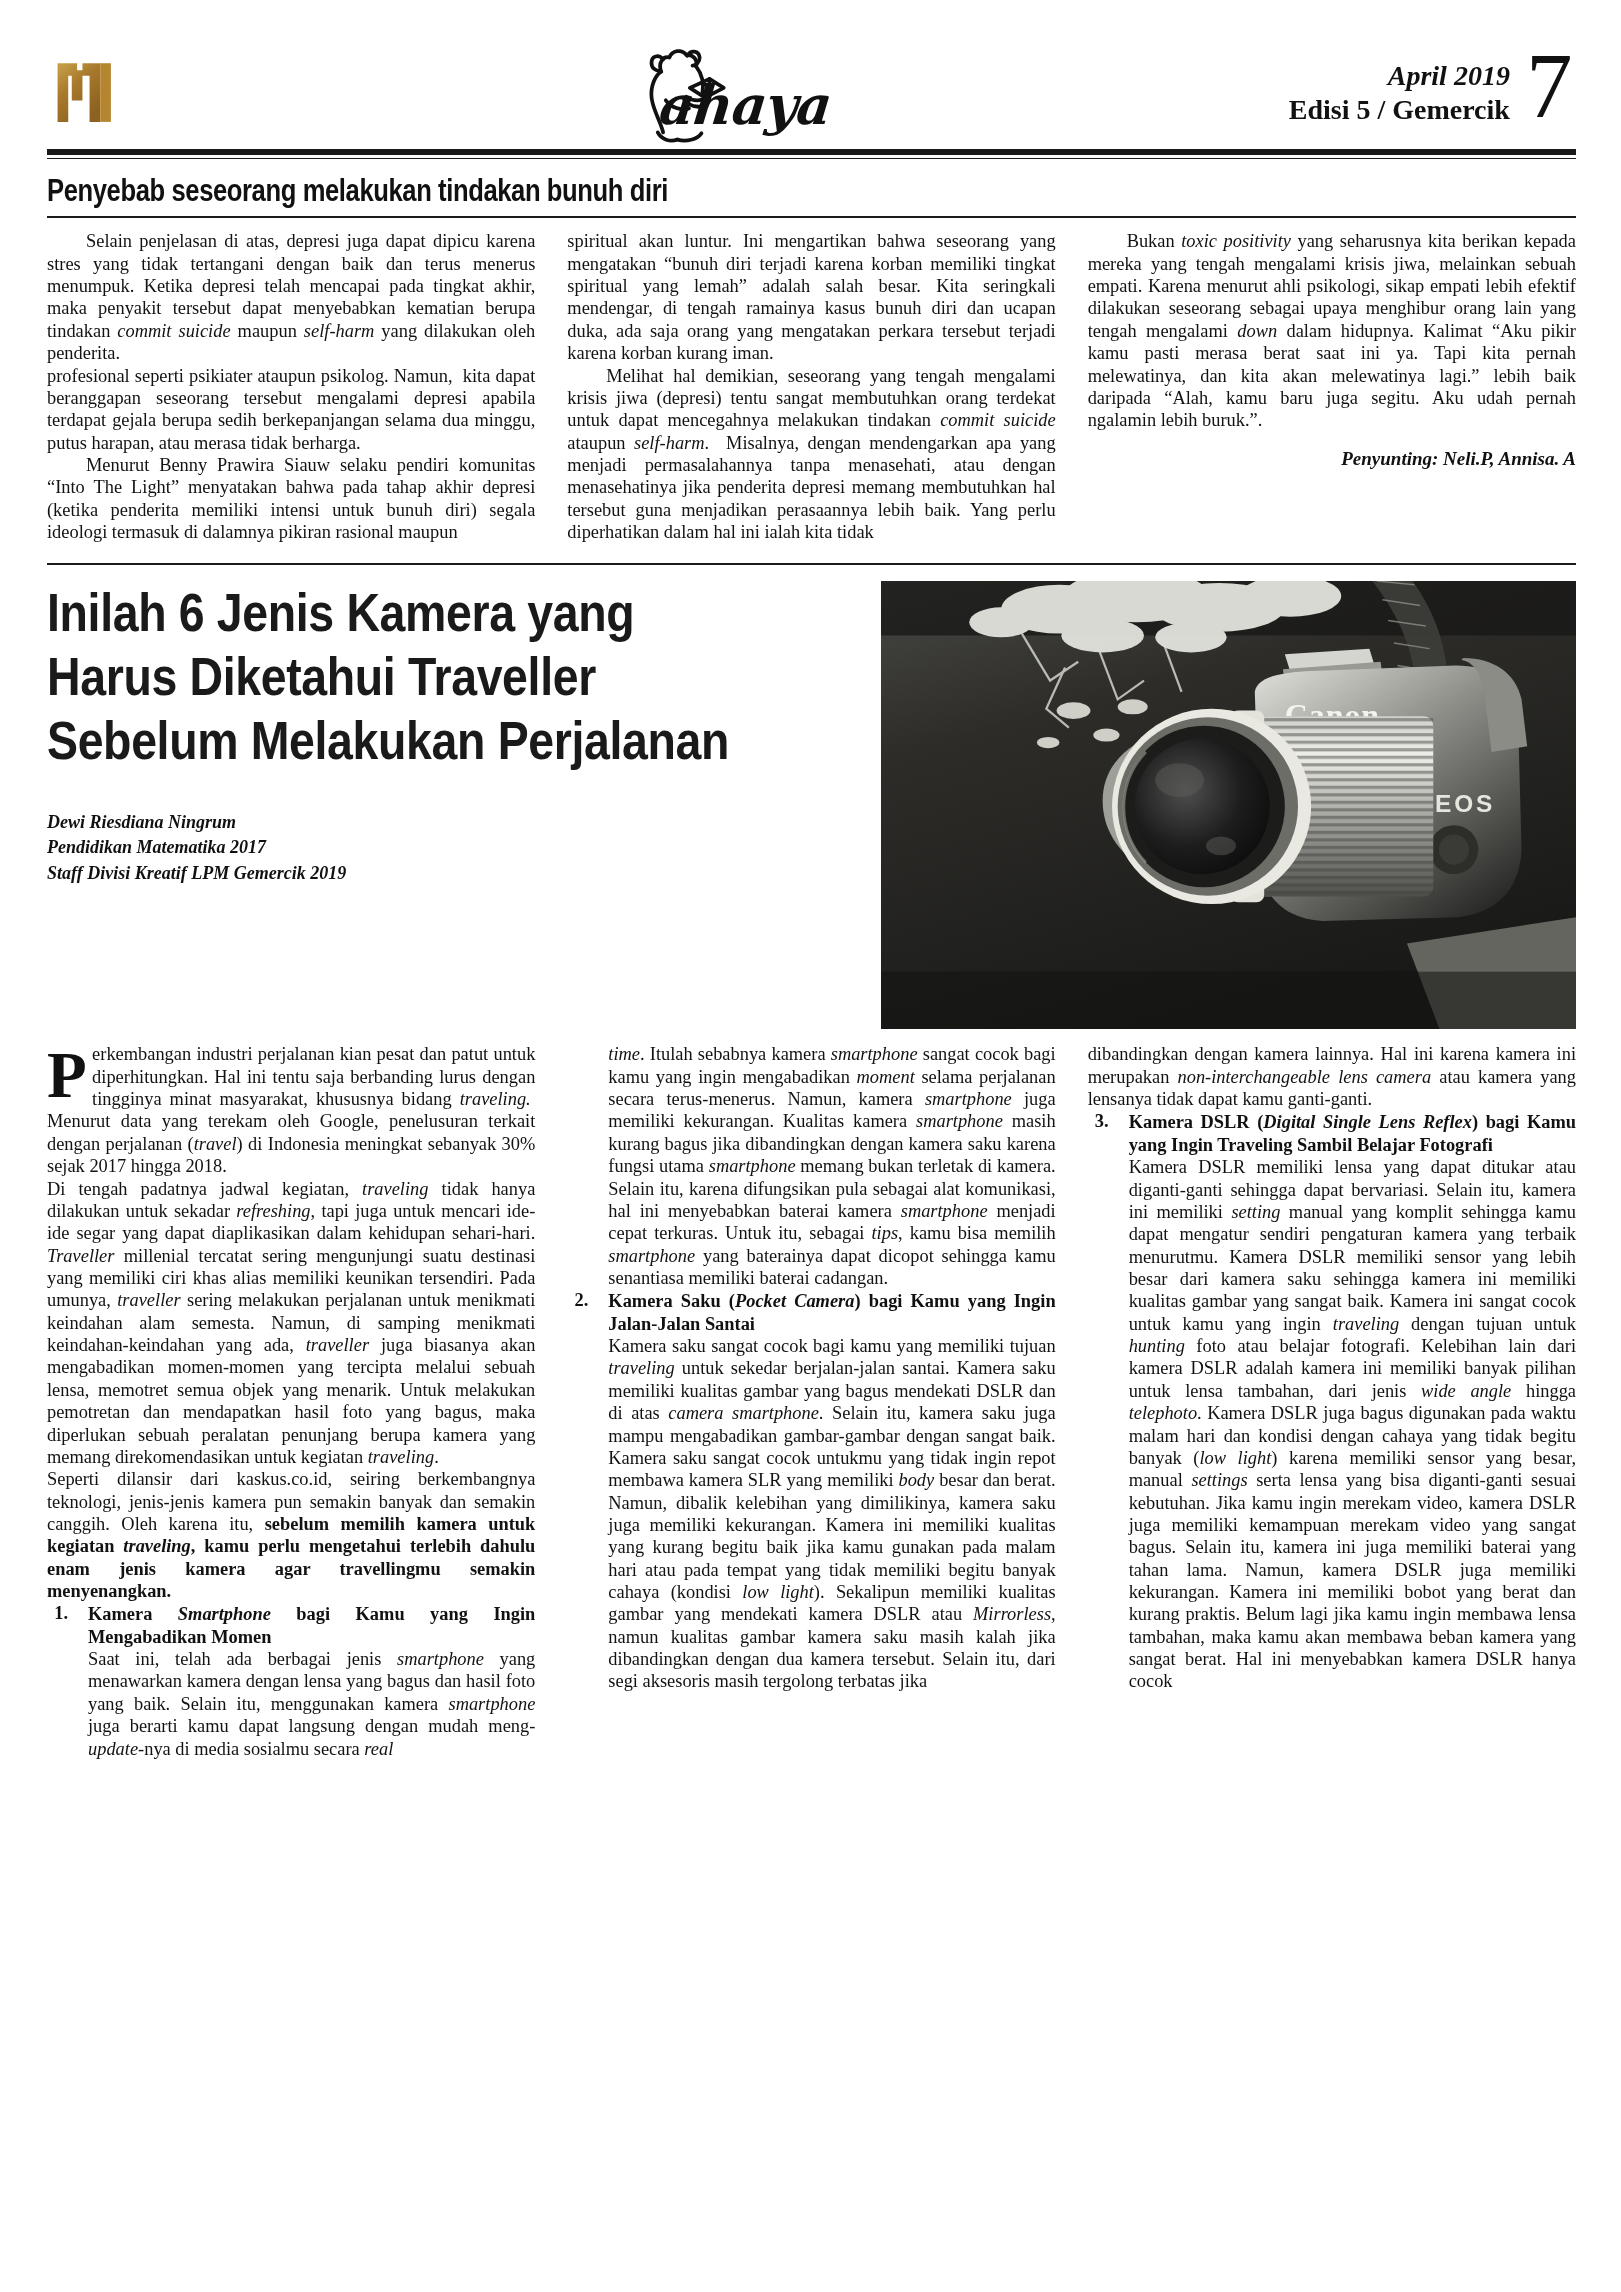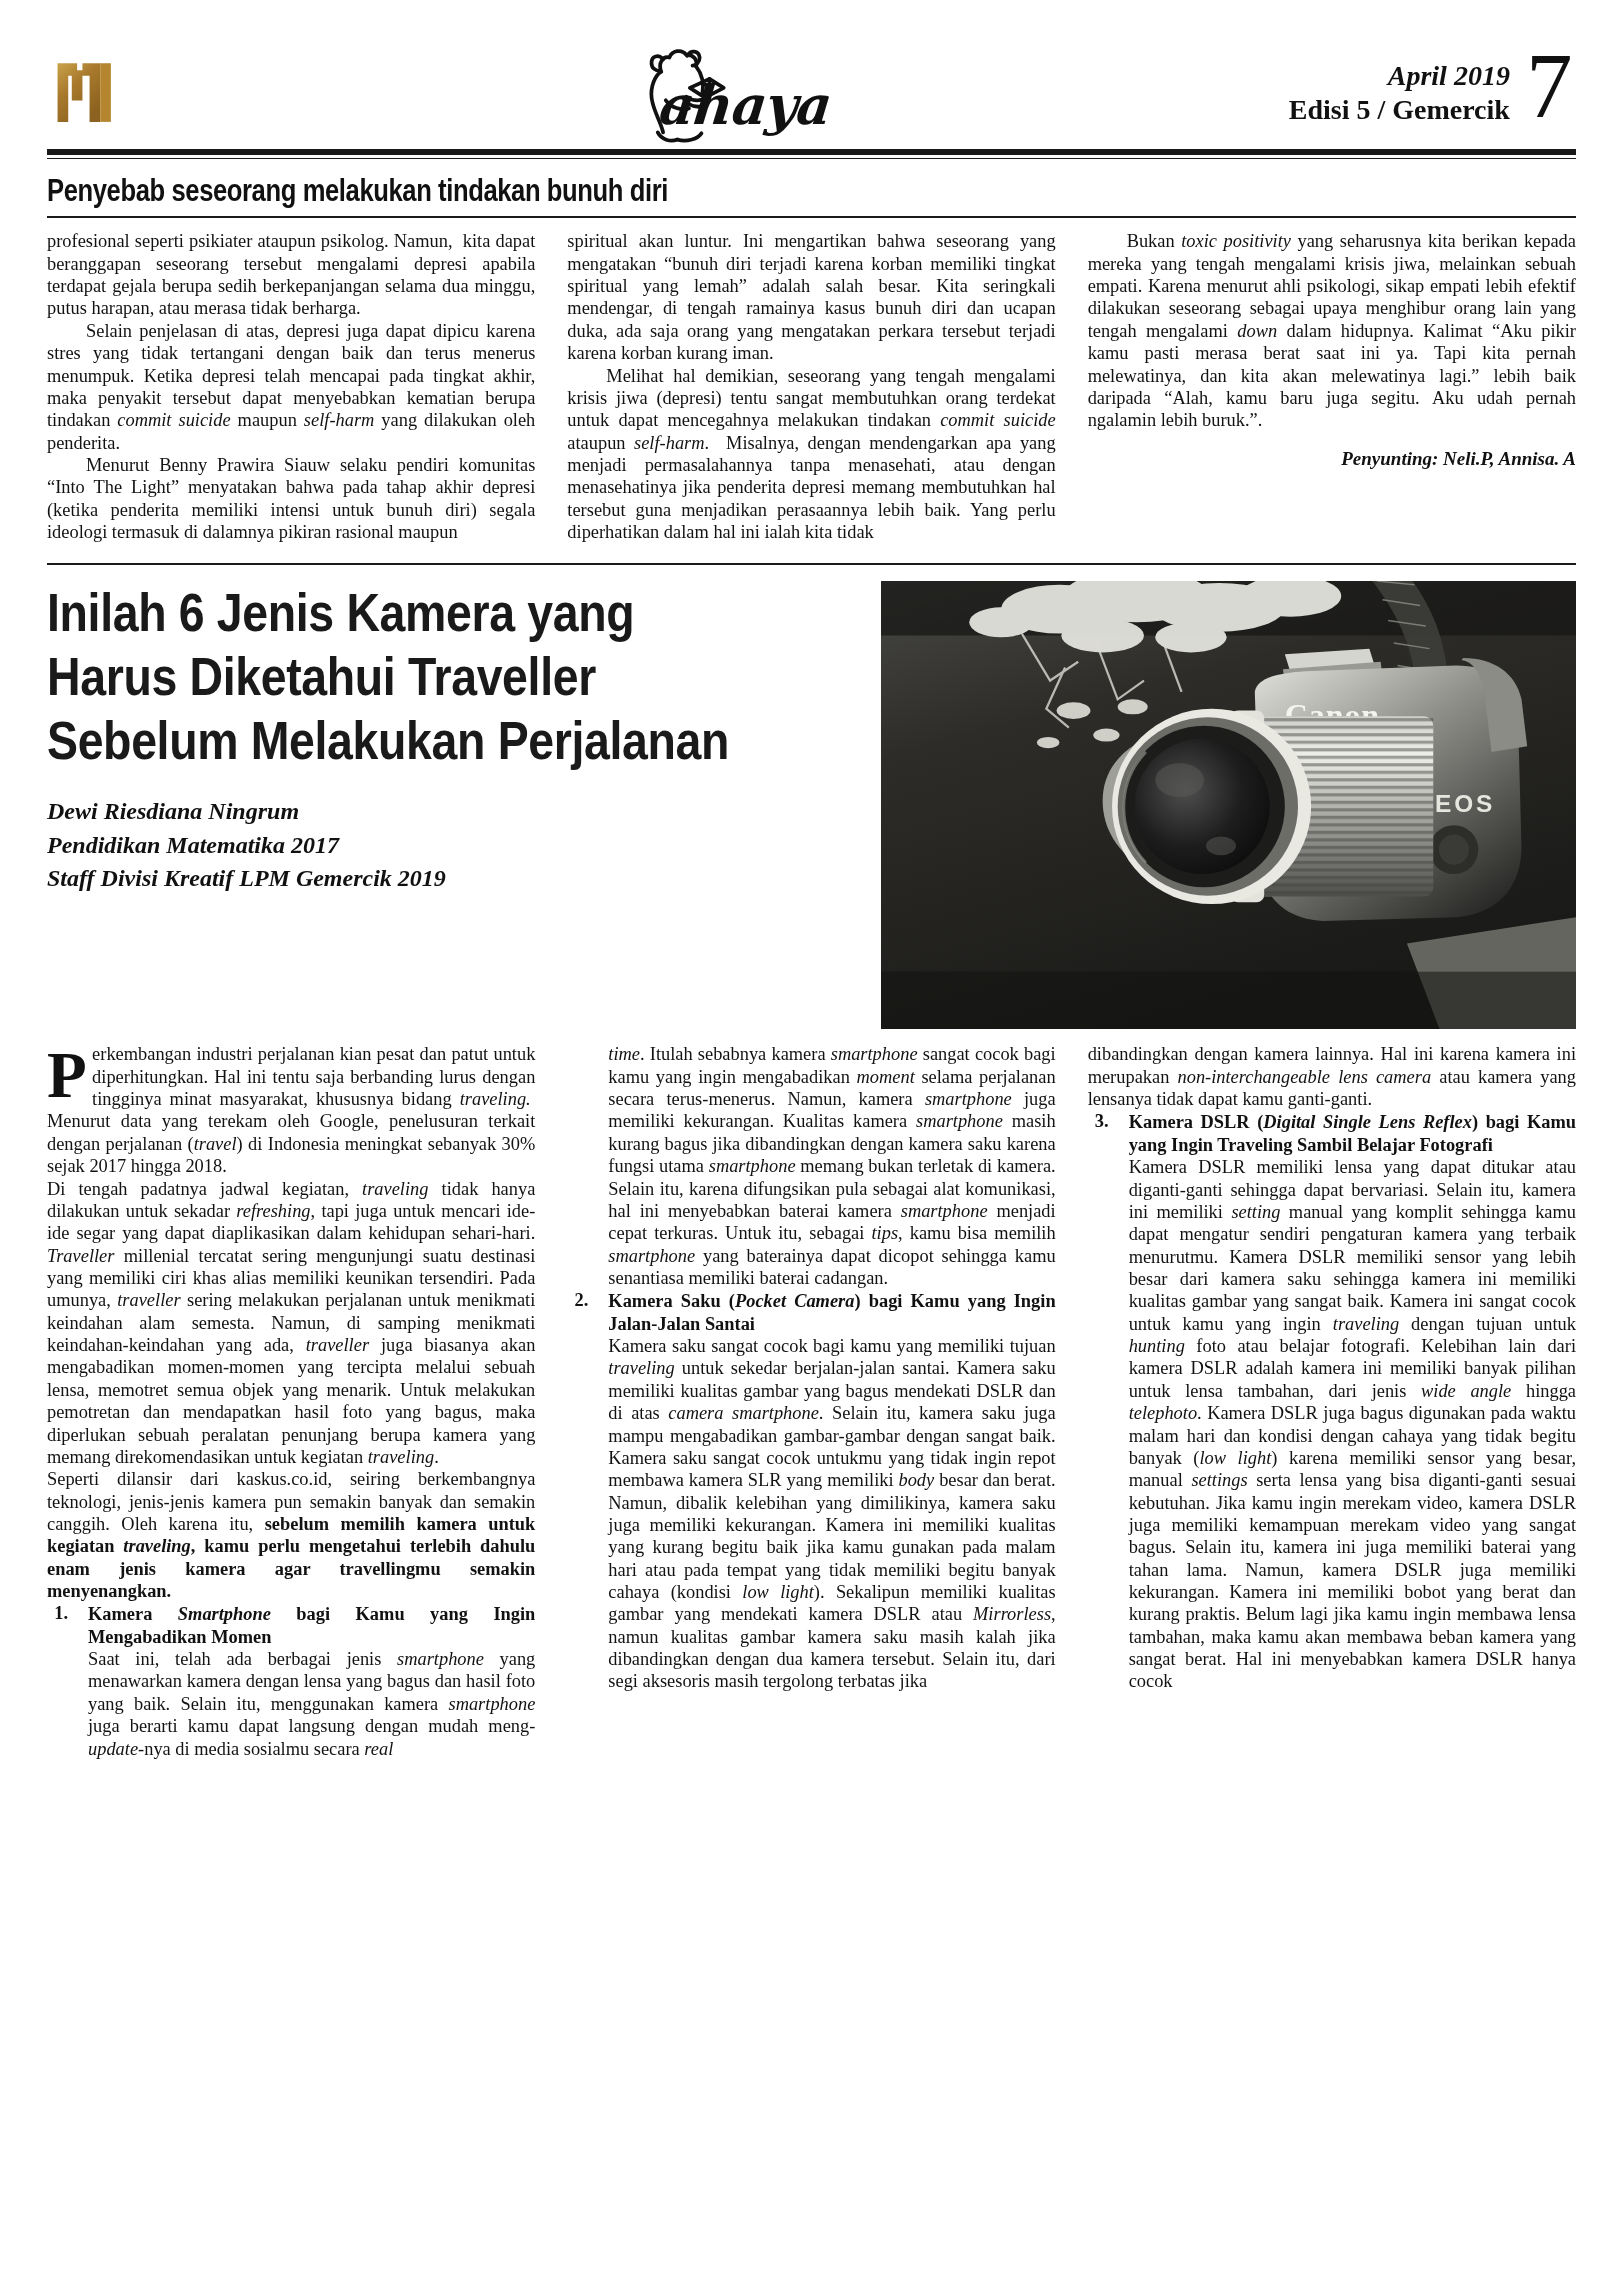--- a/index.html
+++ b/index.html
@@ -166,24 +166,24 @@
     font-weight: 700;
     font-size: 54px;
     line-height: 1.18;
     letter-spacing: -0.4px;
     transform: scaleX(0.86);
     transform-origin: left top;
     color: #1a1a1a;
     margin: 0;
   }
   .feature-byline {
-    margin-top: 23px;
+    margin-top: 38px;
     font-style: italic;
     font-weight: 700;
-    font-size: 24px;
+    font-size: 18px;
     line-height: 1.40;
     color: #111;
     font-family: "Liberation Serif", serif;
   }
   .feature-photo {
     width: 100%;
     height: 448px;
     position: relative;
     overflow: hidden;
     background: #eab308;
@@ -309,22 +309,22 @@
   </div>
 
   <div class="rule-thick"></div>
   <div class="rule-thin"></div>
 
   <div class="section-head">Penyebab seseorang melakukan tindakan bunuh diri</div>
   <div class="rule-after-head"></div>
 
   <div class="cols3">
     <div class="col">
+      <p class="body ind">Selain penjelasan di atas, depresi juga dapat dipicu karena stres yang tidak tertangani dengan baik dan terus menerus menumpuk. Ketika depresi telah mencapai pada tingkat akhir, maka penyakit tersebut dapat menyebabkan kematian berupa tindakan <i>commit suicide</i> maupun <i>self-harm</i> yang dilakukan oleh penderita.</p>
       <p class="body">profesional seperti psikiater ataupun psikolog. Namun,&nbsp; kita dapat beranggapan seseorang tersebut mengalami depresi apabila terdapat gejala berupa sedih berkepanjangan selama dua minggu, putus harapan, atau merasa tidak berharga.</p>
-      <p class="body ind">Selain penjelasan di atas, depresi juga dapat dipicu karena stres yang tidak tertangani dengan baik dan terus menerus menumpuk. Ketika depresi telah mencapai pada tingkat akhir, maka penyakit tersebut dapat menyebabkan kematian berupa tindakan <i>commit suicide</i> maupun <i>self-harm</i> yang dilakukan oleh penderita.</p>
       <p class="body ind">Menurut Benny Prawira Siauw selaku pendiri komunitas “Into The Light” menyatakan bahwa pada tahap akhir depresi (ketika penderita memiliki intensi untuk bunuh diri) segala ideologi termasuk di dalamnya pikiran rasional maupun</p>
     </div>
 
     <div class="col">
       <p class="body">spiritual akan luntur. Ini mengartikan bahwa seseorang yang mengatakan “bunuh diri terjadi karena korban memiliki tingkat spiritual yang lemah” adalah salah besar. Kita seringkali mendengar, di tengah ramainya kasus bunuh diri dan ucapan duka, ada saja orang yang mengatakan perkara tersebut terjadi karena korban kurang iman.</p>
       <p class="body ind">Melihat hal demikian, seseorang yang tengah mengalami krisis jiwa (depresi) tentu sangat membutuhkan orang terdekat untuk dapat mencegahnya melakukan tindakan <i>commit suicide</i> ataupun <i>self-harm</i>.&nbsp; Misalnya, dengan mendengarkan apa yang menjadi permasalahannya tanpa menasehati, atau dengan menasehatinya jika penderita depresi memang membutuhkan hal tersebut guna menjadikan perasaannya lebih baik. Yang perlu diperhatikan dalam hal ini ialah kita tidak</p>
     </div>
 
     <div class="col">
       <p class="body ind">Bukan <i>toxic positivity</i> yang seharusnya kita berikan kepada mereka yang tengah mengalami krisis jiwa, melainkan sebuah empati. Karena menurut ahli psikologi, sikap empati lebih efektif dilakukan seseorang sebagai upaya menghibur orang lain yang tengah mengalami <i>down</i> dalam hidupnya. Kalimat “Aku pikir kamu pasti merasa berat saat ini ya. Tapi kita pernah melewatinya, dan kita akan melewatinya lagi.” lebih baik daripada “Alah, kamu baru juga segitu. Aku udah pernah ngalamin lebih buruk.”.</p>

